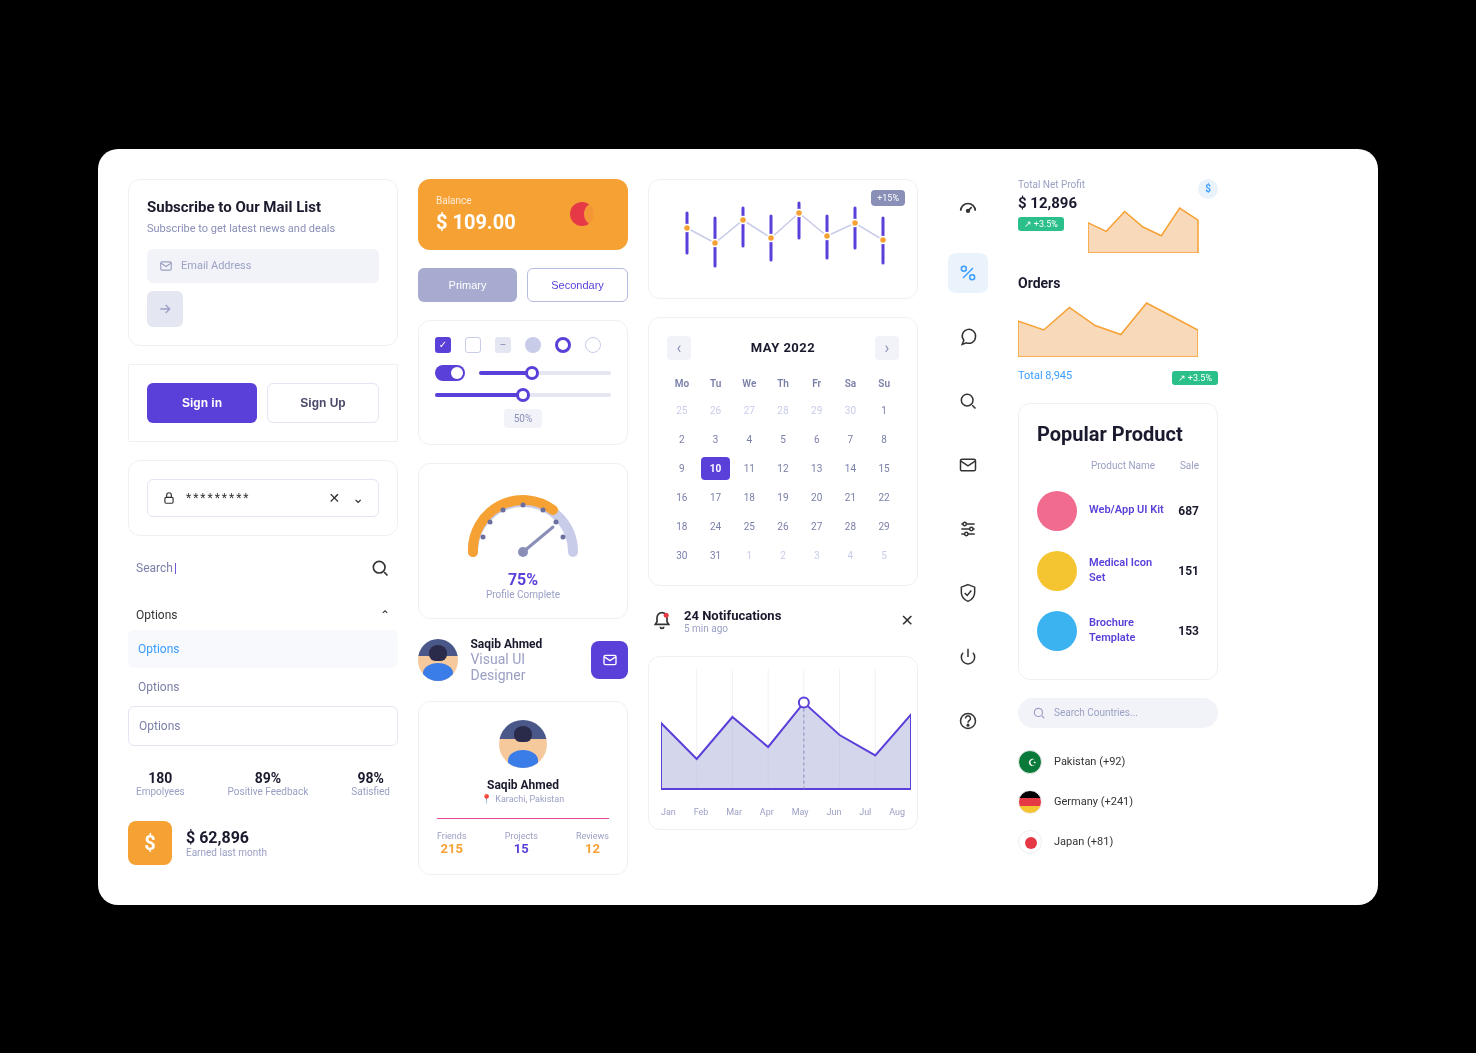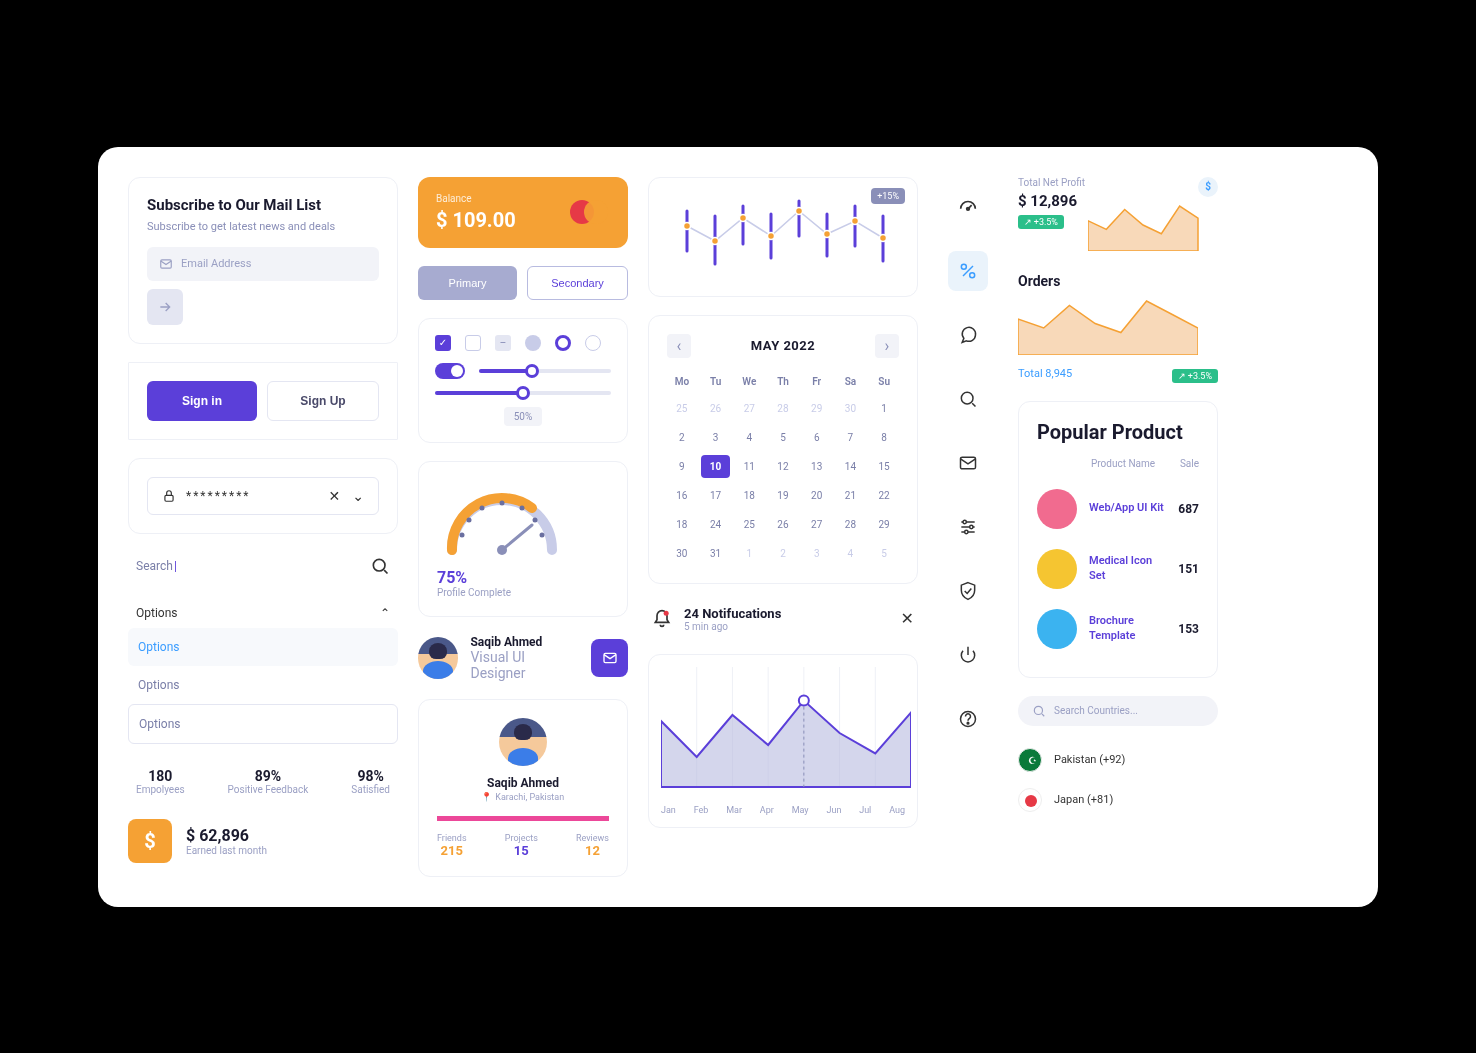--- a/index.html
+++ b/index.html
@@ -50,34 +50,34 @@
 .radio { width: 16px; height: 16px; border-radius: 50%; }
 .radio-filled { background: #c8cce8; }
 .radio-ring { border: 3px solid #5b3fd9; }
 .radio-outline { border: 1.5px solid #c8cce8; }
 .toggle { width: 30px; height: 16px; background: #5b3fd9; border-radius: 10px; position: relative; }
 .toggle::after { content: ""; position: absolute; width: 12px; height: 12px; background: #fff; border-radius: 50%; top: 2px; right: 2px; }
 .slider { flex: 1; height: 4px; background: #e4e6f2; border-radius: 2px; position: relative; }
 .slider-fill { position: absolute; left: 0; top: 0; height: 4px; background: #5b3fd9; border-radius: 2px; }
 .slider-thumb { position: absolute; top: -5px; width: 14px; height: 14px; background: #fff; border: 3px solid #5b3fd9; border-radius: 50%; transform: translateX(-50%); }
 .pct-badge { align-self: center; background: #f2f3f8; color: #8a8fb8; font-size: 10px; padding: 4px 10px; border-radius: 4px; }
-.gauge-card { border: 1px solid #eef0f6; border-radius: 12px; padding: 18px; }
+.gauge-card { border: 1px solid #eef0f6; border-radius: 12px; padding: 18px; text-align: center; }
 .gauge-pct { font-size: 16px; font-weight: 700; color: #5b3fd9; margin-top: 4px; }
 .gauge-lbl { font-size: 10px; color: #9ba0c4; }
 .person-card { display: flex; align-items: center; gap: 12px; }
 .avatar { width: 42px; height: 42px; border-radius: 50%; background: linear-gradient(#4a5889 40%, #f5c99b 40%); position: relative; overflow: hidden; }
 .avatar::before { content: ""; position: absolute; bottom: -2px; left: 50%; transform: translateX(-50%); width: 30px; height: 20px; background: #3b7de8; border-radius: 50% 50% 0 0; }
 .avatar::after { content: ""; position: absolute; top: 6px; left: 50%; transform: translateX(-50%); width: 18px; height: 16px; background: #2a2a4a; border-radius: 50% 50% 40% 40%; }
 .person-name { font-size: 12px; font-weight: 700; color: #1a1a2e; }
 .person-role { font-size: 14px; color: #9ba0c4; }
 .mail-btn { width: 38px; height: 38px; background: #5b3fd9; border-radius: 8px; display: flex; align-items: center; justify-content: center; color: #fff; margin-left: auto; }
 .profile-card { border: 1px solid #eef0f6; border-radius: 12px; padding: 18px; text-align: center; }
 .profile-card .avatar { width: 48px; height: 48px; margin: 0 auto 10px; }
 .profile-loc { font-size: 9px; color: #9ba0c4; margin-top: 2px; }
-.profile-stats { display: flex; justify-content: space-between; margin-top: 14px; padding-top: 12px; border-top: 5px solid #ec4899; }
+.profile-stats { display: flex; justify-content: space-between; margin-top: 14px; padding-top: 12px; border-top: 1px solid #ec4899; }
 .ps-lbl { font-size: 9px; color: #9ba0c4; }
 .ps-num { font-size: 13px; font-weight: 700; }
 .ps-orange { color: #f5a134; }
 .ps-purple { color: #5b3fd9; }
 .spark-card { border: 1px solid #eef0f6; border-radius: 12px; padding: 18px; height: 120px; position: relative; }
 .spark-badge { position: absolute; top: 10px; right: 12px; background: #8a8fb8; color: #fff; font-size: 9px; padding: 3px 6px; border-radius: 4px; }
 .cal-card { border: 1px solid #eef0f6; border-radius: 12px; padding: 18px; }
 .cal-head { display: flex; align-items: center; justify-content: space-between; margin-bottom: 14px; }
 .cal-nav { width: 24px; height: 24px; background: #f2f3f8; border-radius: 4px; display: flex; align-items: center; justify-content: center; color: #8a8fb8; cursor: pointer; }
 .cal-title { font-size: 13px; font-weight: 700; color: #1a1a2e; letter-spacing: .5px; }
@@ -542,20 +542,24 @@
       <div id="country-list">
           <div class="country-row">
             <span class="flag" style="background:#0a7a3a;border:1px solid #eee;position:relative">
               <svg width="24" height="24" style="position:absolute">
                 <text x="9" y="15" fill="#fff" font-size="10">☪</text>
               </svg>
             </span>
             <span class="country-name">Pakistan (+92)</span>
           </div>
           <div class="country-row">
+            <span class="flag" style="background:linear-gradient(#000 33%,#e63946 33% 66%,#f5c531 66%);border:1px solid #eee;position:relative"></span>
+            <span class="country-name">Germany (+241)</span>
+          </div>
+          <div class="country-row">
             <span class="flag" style="background:#fff;border:1px solid #eee;position:relative">
               <svg width="24" height="24" style="position:absolute">
                 <circle cx="12" cy="12" r="6" fill="#e63946"></circle>
               </svg>
             </span>
             <span class="country-name">Japan (+81)</span>
           </div>
         </div>
     </div>
   </div>

